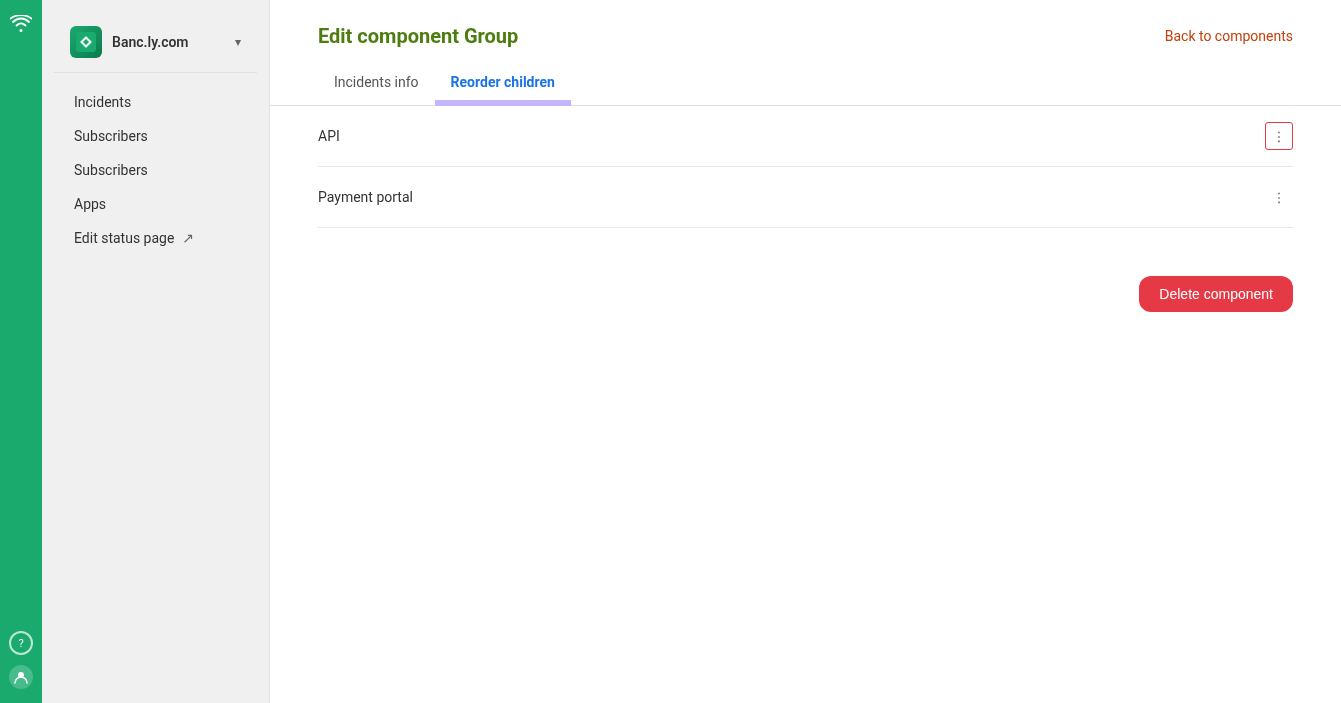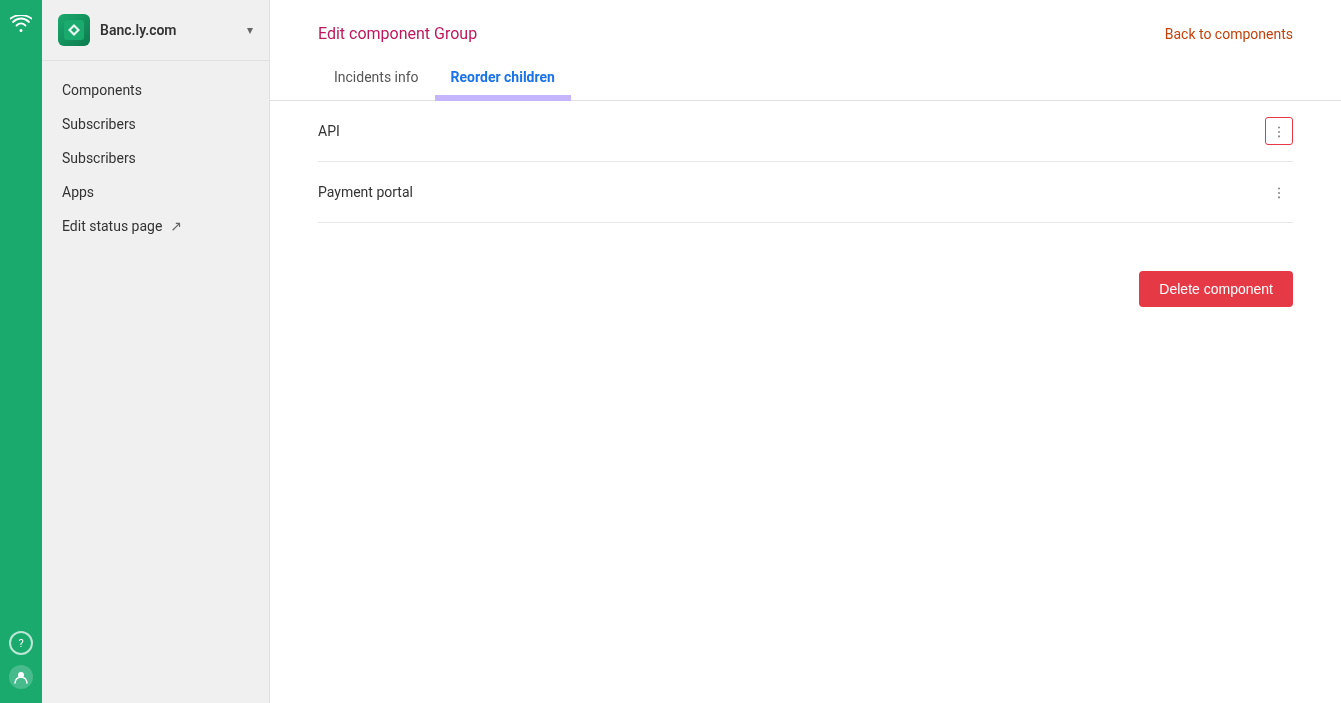--- a/index.html
+++ b/index.html
@@ -33,21 +33,21 @@
       height: 28px;
       display: flex; align-items: center; justify-content: center;
     }
 
     
     .sidebar {
       width: 228px;
       background: #f0f0f0;
       display: flex;
       flex-direction: column;
-      padding: 0;
+      padding: 12px;
       flex-shrink: 0;
       border-right: 1px solid #e0e0e0;
     }
     .sidebar-header {
       display: flex;
       align-items: center;
       padding: 14px 16px;
       gap: 10px;
       cursor: pointer;
       border-bottom: 1px solid #e0e0e0;
@@ -102,23 +102,23 @@
       flex-direction: column;
       overflow: hidden;
     }
     .main-header {
       display: flex;
       align-items: center;
       justify-content: space-between;
       padding: 24px 48px 0 48px;
     }
     .main-title {
-      font-size: 16px;
-      font-weight: 400;
-      color: #be185d;
+      font-size: 20px;
+      font-weight: 700;
+      color: #4d7c0f;
     }
     .back-link {
       font-size: 14px;
       color: #c2410c;
       cursor: pointer;
       text-decoration: none;
     }
 
     
     .tabs {
@@ -181,21 +181,21 @@
       font-size: 13px;
     }
 
     
     .delete-btn {
       margin-top: 24px;
       background: #e63946;
       color: #fff;
       border: none;
       padding: 10px 20px;
-      border-radius: 4px;
+      border-radius: 12px;
       font-size: 14px;
       cursor: pointer;
       font-weight: 500;
       float: right;
     }
 
     
     .circle-icon {
       width: 24px;
       height: 24px;
@@ -243,21 +243,21 @@
         <rect width="20" height="20" rx="3" fill="#1aaa6e"></rect>
         <path d="M4 10 L10 4 L16 10 L10 16 Z" fill="white" opacity="0.9"></path>
         <path d="M7 10 L10 7 L13 10 L10 13 Z" fill="#1aaa6e"></path>
       </svg>
     </div>
     <span class="sidebar-org-name">Banc.ly.com</span>
     <span class="sidebar-chevron">▾</span>
   </div>
   <nav class="sidebar-nav">
     <a class="sidebar-nav-item">
-      <span>Components</span>
+      <span>Incidents</span>
     </a>
     <a class="sidebar-nav-item">
       <span>Subscribers</span>
     </a>
     <a class="sidebar-nav-item">
       <span>Subscribers</span>
     </a>
     <a class="sidebar-nav-item">
       <span>Apps</span>
     </a>

